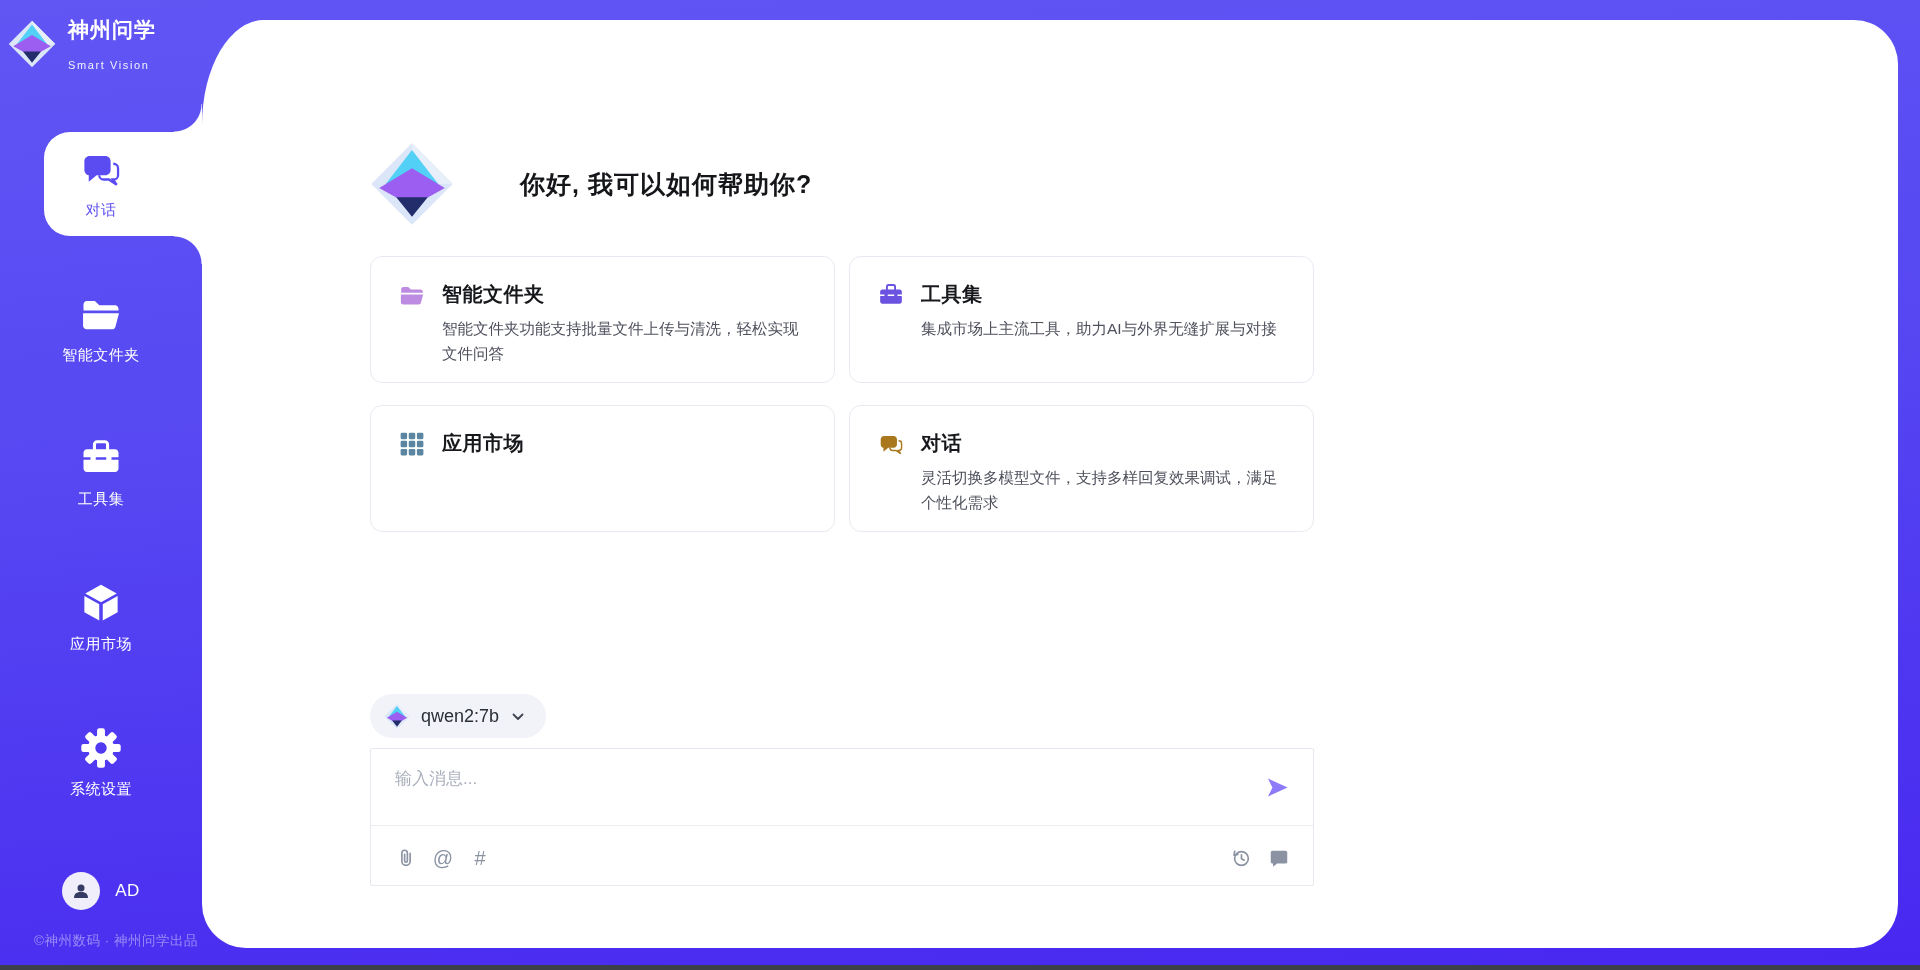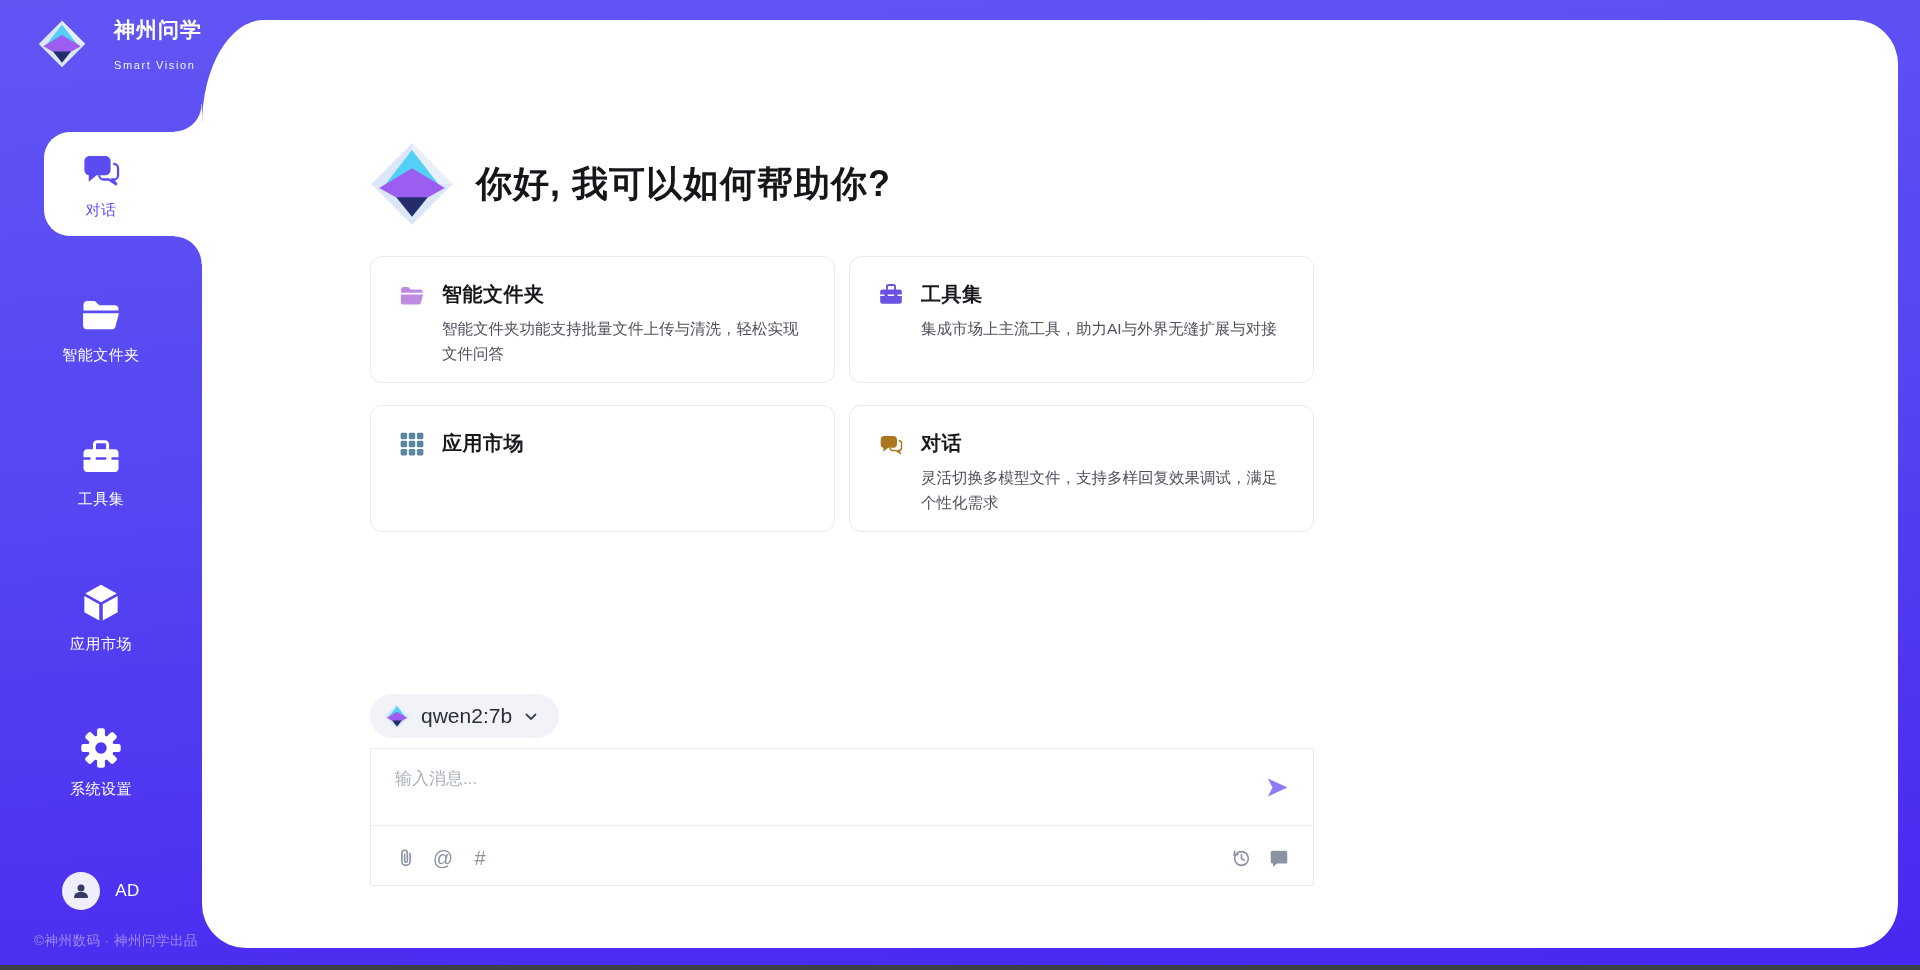--- a/index.html
+++ b/index.html
@@ -8,21 +8,21 @@
   .app { position:relative; width:1920px; height:970px; overflow:hidden;
          background:linear-gradient(175deg,#6156f4 0%,#5546f2 45%,#4827f0 100%); }
 
   
   .panel { position:absolute; left:202px; top:20px; right:22px; bottom:22px;
            background:#fff; border-radius:44px;
            border-top-left-radius:62px 105px; }
 
   
   .sidebar { position:absolute; left:0; top:0; width:202px; height:100%; }
-  .brand { position:absolute; left:38px; top:16px; display:flex; align-items:center; gap:28px; }
+  .brand { position:absolute; left:8px; top:16px; display:flex; align-items:center; gap:12px; }
   .brand-gem { width:48px; height:52px; }
   .brand-title { font-size:21px; font-weight:600; color:#fff; letter-spacing:1px; }
   .brand-sub { font-size:11px; color:rgba(255,255,255,.92); letter-spacing:1.6px; margin-top:15px; }
 
   .tab-blob { position:absolute; left:44px; top:132px; width:158px; height:104px;
               background:#fff; border-radius:26px 0 0 26px; }
   .tab-blob::before { content:''; position:absolute; right:0; top:-28px; width:28px; height:28px;
               background:radial-gradient(circle at 0 0, rgba(0,0,0,0) 27px, #fff 28px); }
   .tab-blob::after { content:''; position:absolute; right:0; bottom:-28px; width:28px; height:28px;
               background:radial-gradient(circle at 0 100%, rgba(0,0,0,0) 27px, #fff 28px); }
@@ -44,37 +44,37 @@
   .avatar svg { width:24px; height:24px; }
   .user-name { color:#fff; font-size:17px; font-weight:500; letter-spacing:.5px; }
   .side-footer { position:absolute; top:932px; left:34px; font-size:13.5px;
                  color:rgba(255,255,255,.42); letter-spacing:.5px; }
 
   
   .content { position:absolute; left:370px; top:0; width:944px; height:100%; }
 
   .hero { position:absolute; top:141px; left:0; display:flex; align-items:center; gap:22px; }
   .hero-gem { width:84px; height:86px; }
-  .hero-title { font-size:36px; font-weight:700; color:#15161a; letter-spacing:1px; }
+  .hero-title { font-size:25px; font-weight:700; color:#15161a; letter-spacing:1px;margin-left:44px; }
 
   .cards { position:absolute; top:256px; left:0; width:100%;
            display:grid; grid-template-columns:1fr 1fr; column-gap:14px; row-gap:22px; }
   .card { height:127px; border:1px solid #e9eaf1; border-radius:12px; background:#fff;
           padding:24px 28px 0 28px; cursor:pointer; }
   .card-head { display:flex; align-items:center; gap:17px; }
   .card-icon { width:26px; height:26px; flex:0 0 26px; }
   .card-title { font-size:20px; font-weight:700; color:#17181c; letter-spacing:.5px; }
   .card-desc { margin:9px 0 0 43px; font-size:15.5px; color:#4e505c; line-height:1.6; }
 
   .model-row { position:absolute; top:694px; left:0; }
   .model-pill { display:inline-flex; align-items:center; gap:11px; height:44px;
                 border:none; border-radius:22px; background:#f2f3f8; padding:0 20px 0 14px; cursor:pointer;
                 font-family:inherit; }
   .pill-gem { width:26px; height:27px; }
-  .model-name { font-size:21px; color:#2a2e37; font-weight:500; }
+  .model-name { font-size:18px; color:#2a2e37; font-weight:500; }
   .chevron { width:16px; height:16px; color:#3f4450; margin-top:2px; }
 
   .composer { position:absolute; top:748px; left:0; right:0; height:138px;
               border:1px solid #e8e9f0; border-radius:2px; background:#fff; }
   .composer textarea { position:absolute; left:24px; top:18px; width:820px; height:52px;
               border:none; outline:none; resize:none; font-family:inherit;
               font-size:17px; color:#3a3f48; background:transparent; }
   .composer textarea::placeholder { color:#a9afbb; }
   .send-btn { position:absolute; right:22px; top:25px; width:27px; height:27px;
               border:none; background:transparent; cursor:pointer; padding:0; }

